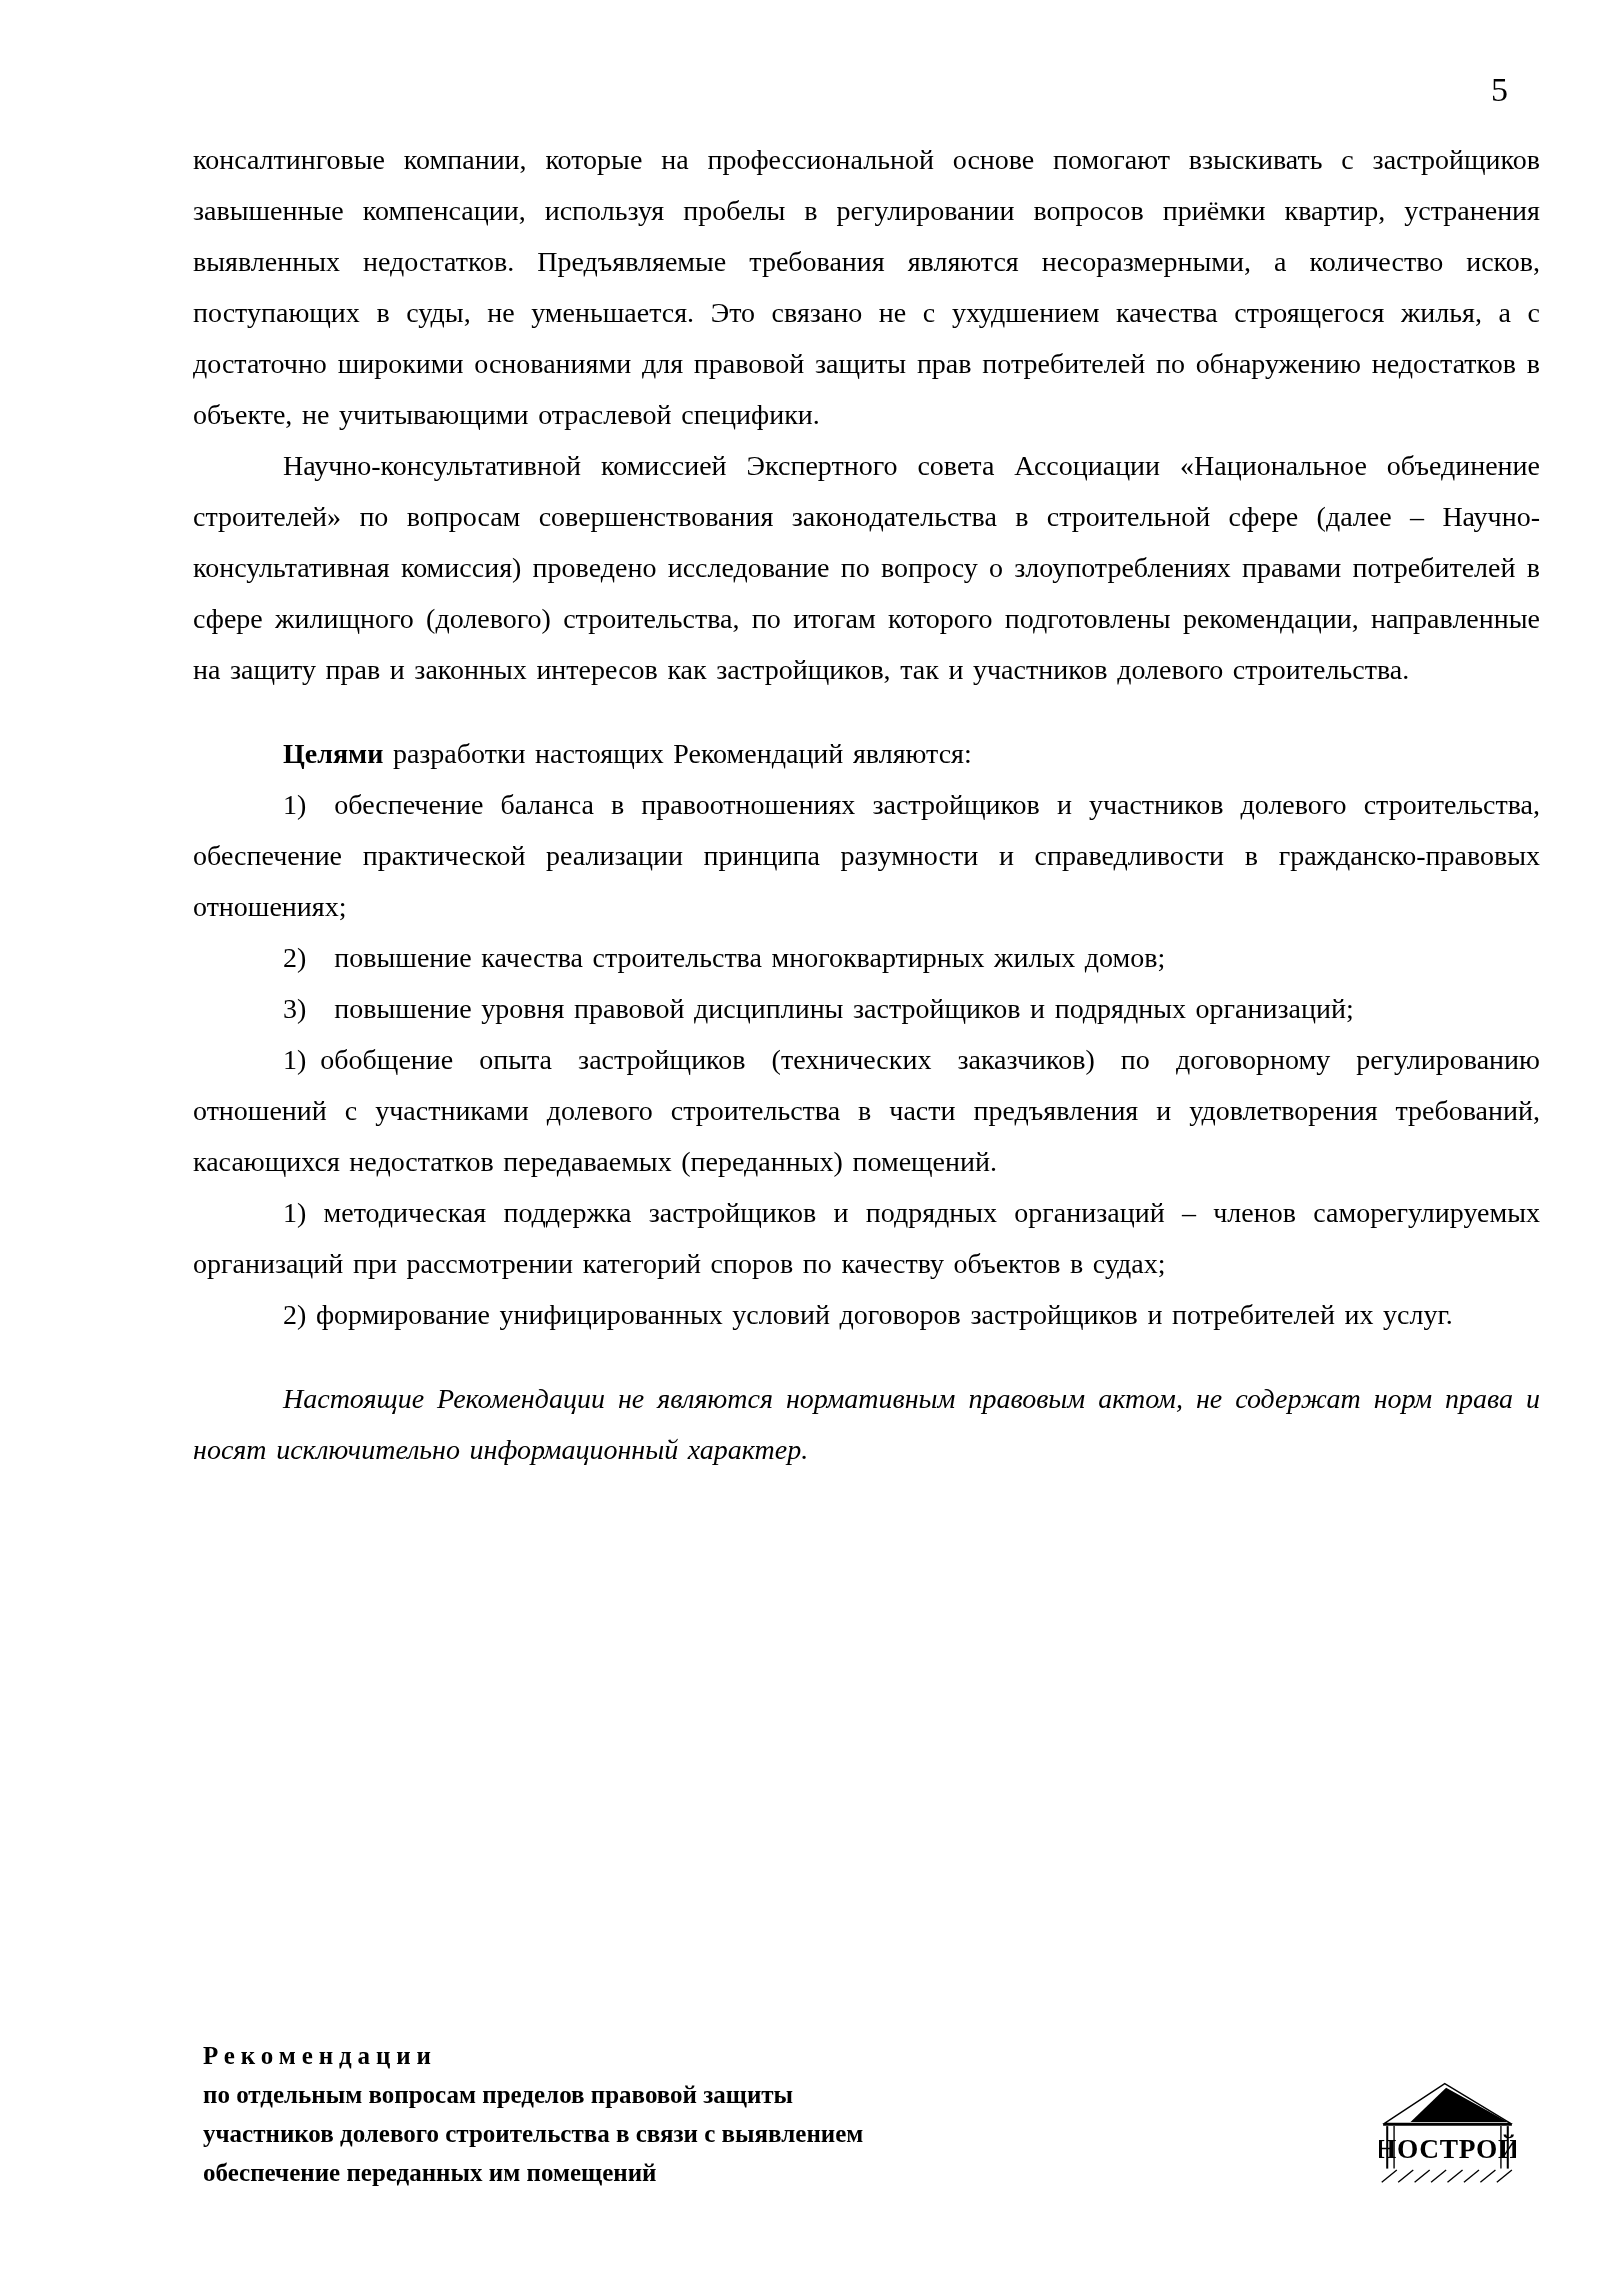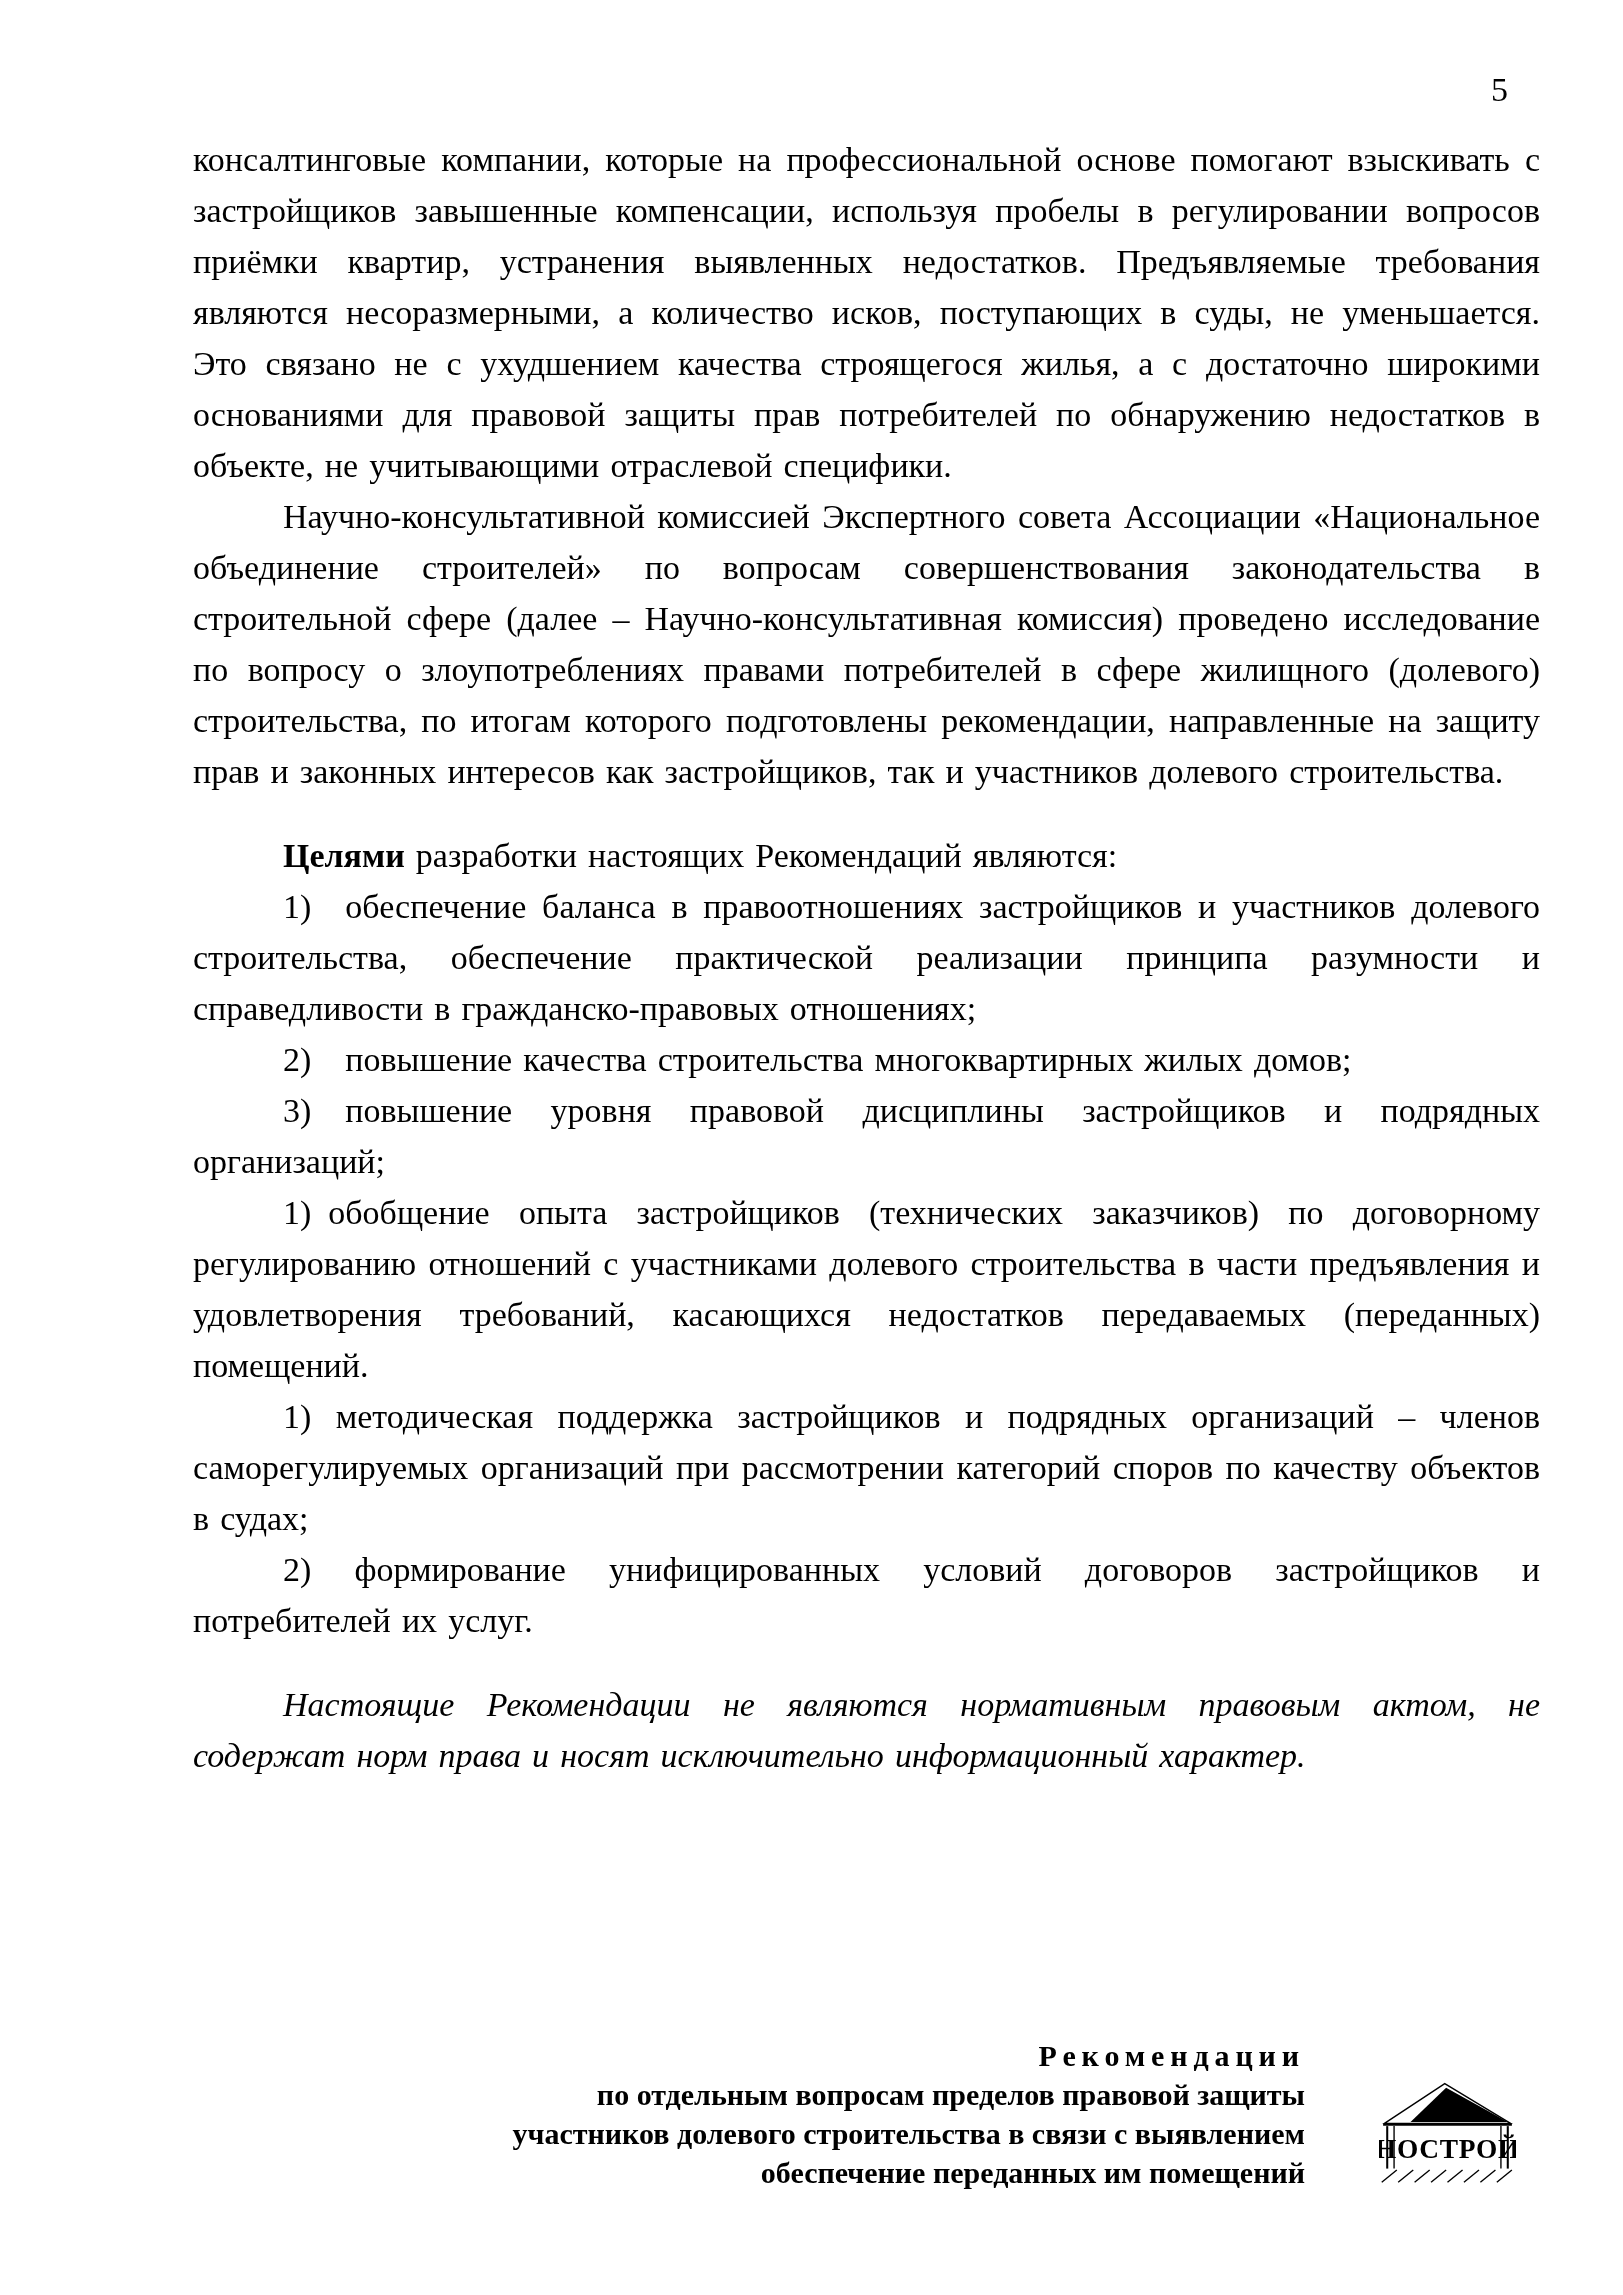--- a/index.html
+++ b/index.html
@@ -21,42 +21,42 @@
     top: 73px;
     right: 115px;
     font-size: 34px;
     line-height: 1;
   }
   .body-text {
     position: absolute;
     left: 193px;
     top: 134px;
     width: 1347px;
-    font-size: 34px;
+    font-size: 28px;
     line-height: 51px;
     text-align: justify;
     word-spacing: 2.6px;
   }
   .body-text p {
     margin: 0;
     padding: 0;
   }
   .body-text p.indent { text-indent: 90px; }
   .body-text p.no-indent { text-indent: 0; }
   .body-text p.gap { margin-top: 33px; }
   .body-text p.italic { font-style: italic; }
   .footer-block {
     position: absolute;
-    left: 193px;
+    left: 203px;
     top: 2036px;
     width: 1112px;
-    font-size: 30px;
+    font-size: 25px;
     line-height: 39px;
     font-weight: bold;
-    text-align: right;
+    text-align: left;
   }
   .footer-title {
     letter-spacing: 5.9px;
   }
   .footer-line { display: block; }
   .logo {
     position: absolute;
     left: 1379px;
     top: 2080px;
     width: 137px;

